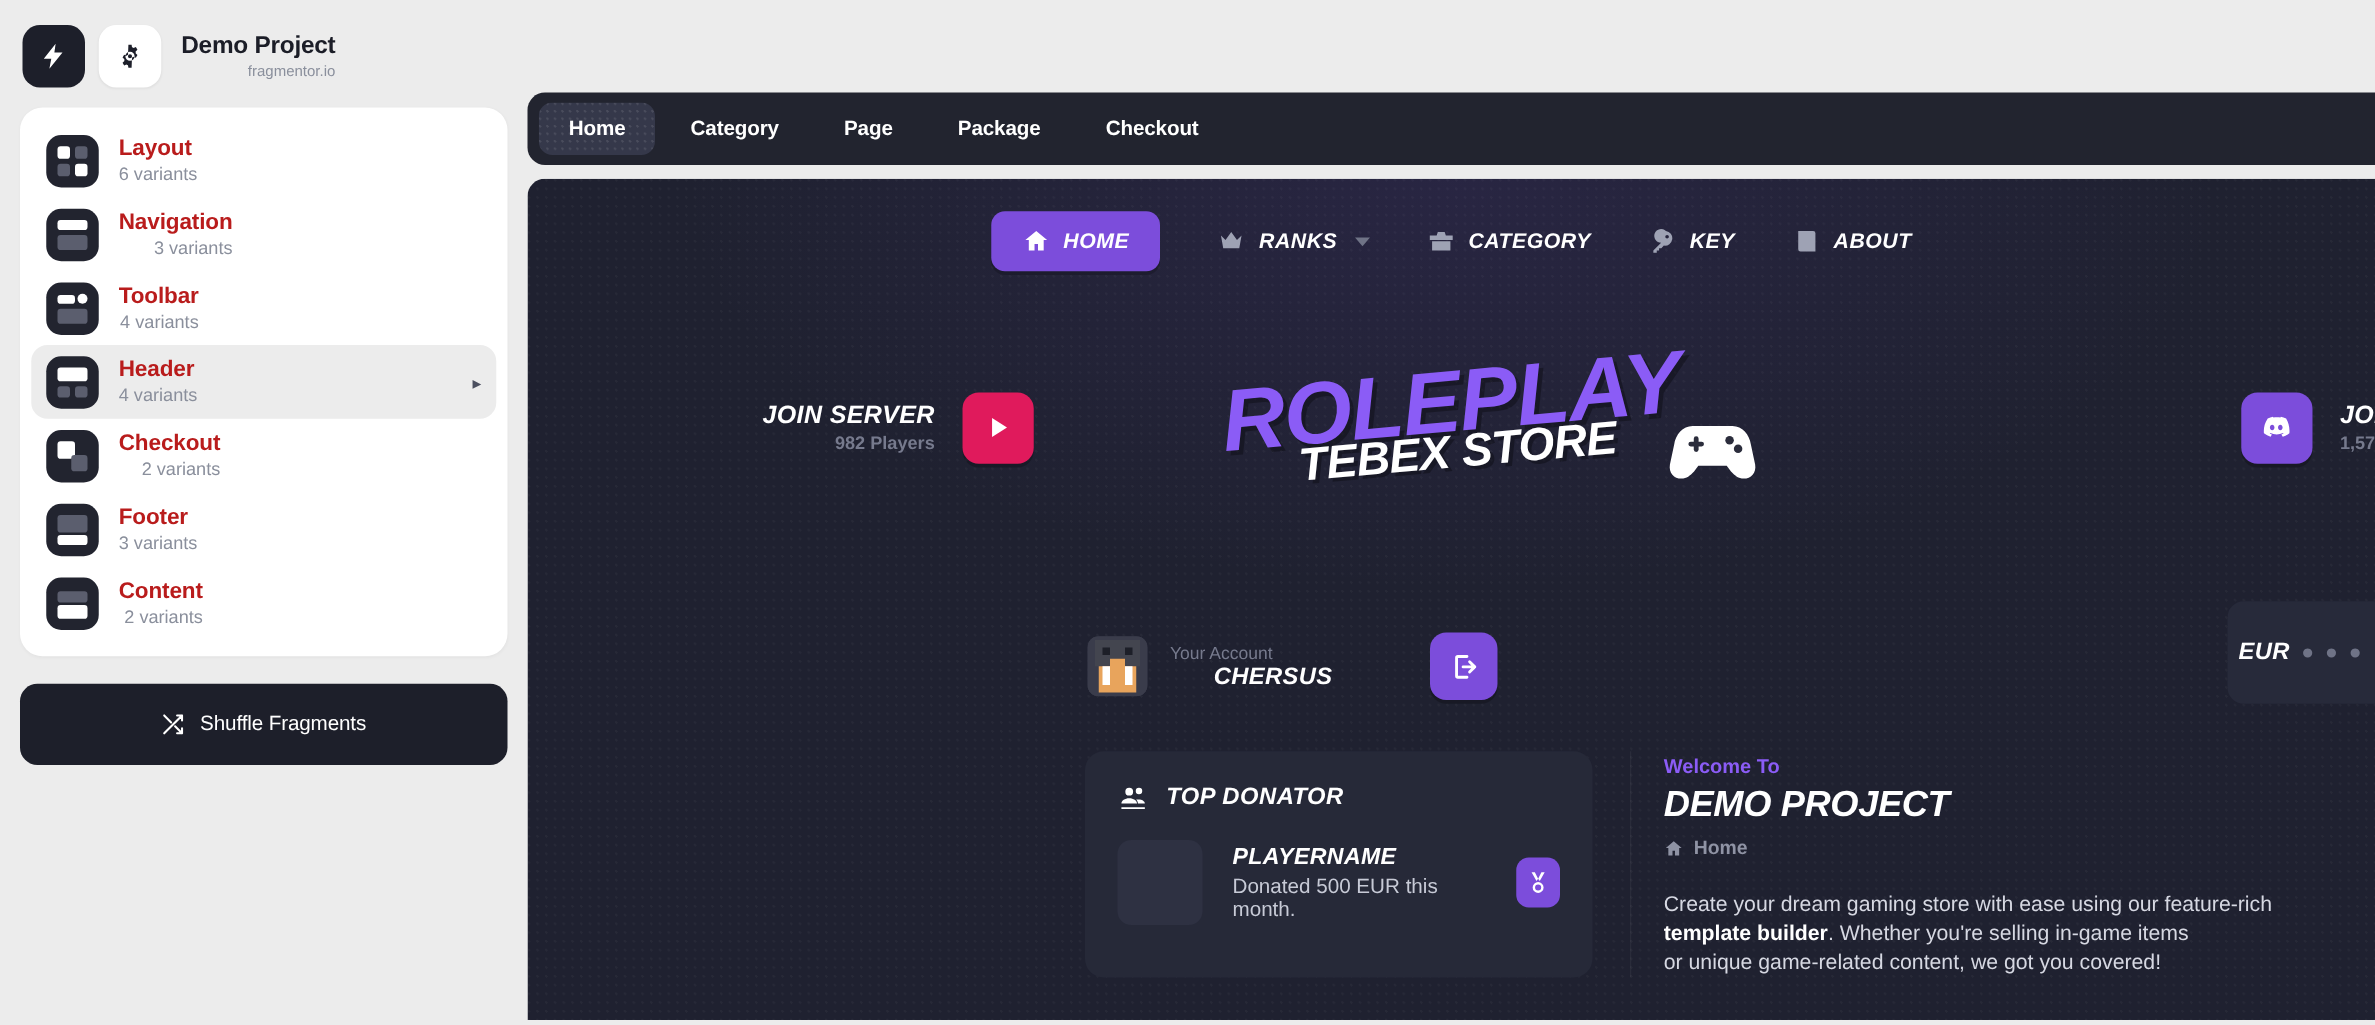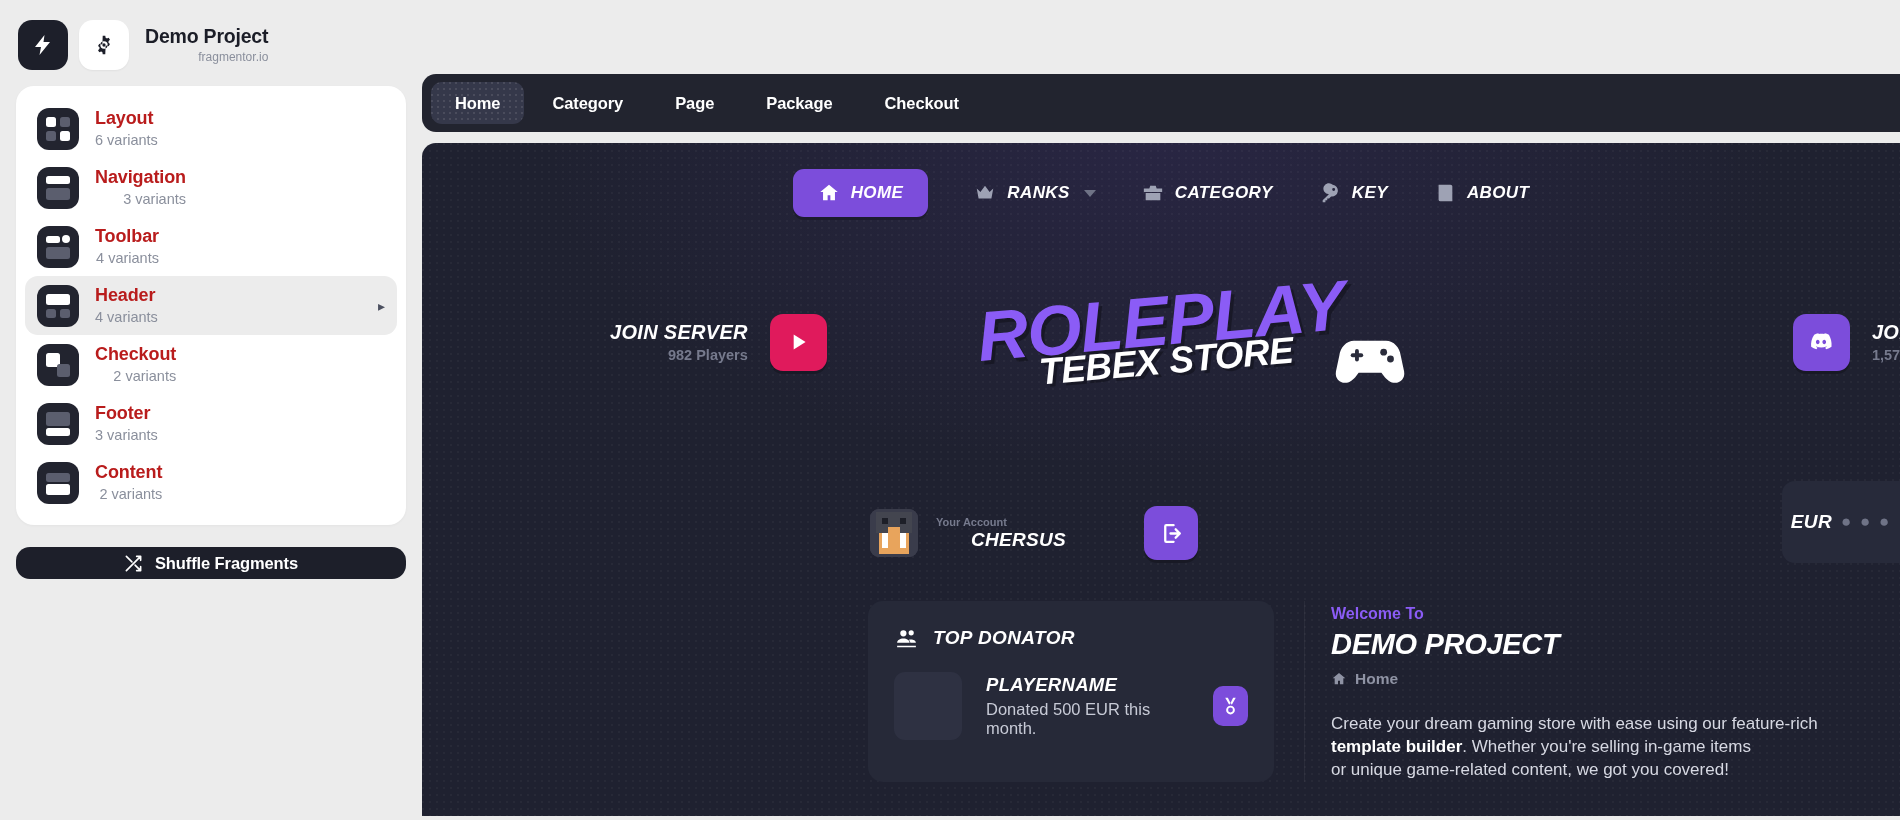--- a/index.html
+++ b/index.html
@@ -61,26 +61,26 @@
   .frag-ico i { position: absolute; display: block; border-radius: 2.5px; }
   .fw { background: #ffffff; }
   .fg { background: #5b5e6e; }
   .frag-label { display: flex; flex-direction: column; }
   .frag-name { font-size: 18px; font-weight: 700; color: #b91c1c; line-height: 1.25; letter-spacing: -0.1px; }
   .frag-var { font-size: 14.5px; color: #8a8f9c; line-height: 1.35; margin-top: 1px; text-align: right; }
   .frag-chev { margin-left: auto; color: #4c5060; font-size: 14px; line-height: 1; }
 
   .shuffle-btn {
     margin-top: 22px;
-    height: 32px;
+    height: 65px;
     border-radius: 14px;
     background: #1d1f2a;
     color: #ffffff;
     display: flex; align-items: center; justify-content: center; gap: 12px;
-    font-size: 16.5px; font-weight: 700;
+    font-size: 16.5px; font-weight: 400;
     cursor: pointer;
     border: none;
     letter-spacing: -0.1px;
     font-family: "Liberation Sans", sans-serif;
   }
   .shuffle-btn svg { width: 19px; height: 19px; fill: none; stroke: #fff; stroke-width: 2.1; stroke-linecap: round; stroke-linejoin: round; }
 
   
   .right-col {
     flex: 1 1 auto;
@@ -152,21 +152,21 @@
 
   .logo-wrap { position: absolute; left: 50%; top: 50%; transform: translate(-50%,-52%); text-align: center; }
   .logo-main { font-size: 70px; font-weight: 900; font-style: italic; color: #8b5cf6; letter-spacing: -1px; line-height: .9; transform: rotate(-5deg); text-shadow: 3px 4px 0 rgba(0,0,0,.30); }
   .logo-sub { font-size: 37px; font-weight: 900; font-style: italic; color: #ffffff; letter-spacing: -.5px; line-height: 1; transform: rotate(-5deg) translate(6px,-10px); text-shadow: 3px 3px 0 rgba(0,0,0,.30); }
   .logo-pad { position: absolute; right: -62px; top: 44px; width: 74px; height: 50px; }
 
   
   .acct-row { position: relative; display: flex; align-items: center; padding: 16px 0 0 448px; height: 116px; }
   .acct-av { width: 48px; height: 48px; border-radius: 9px; overflow: hidden; flex: 0 0 48px; background: #3b3d4c; position: relative; }
   .acct-txt { margin-left: 18px; display: flex; flex-direction: column; }
-  .acct-lbl { font-size: 11px; font-weight: 700; color: #767a8d; }
+  .acct-lbl { font-size: 14px; font-weight: 400; color: #767a8d; }
   .acct-name { font-size: 19px; font-weight: 700; font-style: italic; color: #ffffff; letter-spacing: .3px; margin-top: 1px; margin-left: 35px; }
   .acct-btn { margin-left: 78px; width: 54px; height: 54px; border-radius: 13px; background: #7c4ddb; display: flex; align-items: center; justify-content: center; box-shadow: 0 3px 0 rgba(0,0,0,.22); }
   .acct-btn svg { width: 25px; height: 25px; fill: none; stroke: #fff; stroke-width: 2.2; stroke-linecap: round; stroke-linejoin: round; }
 
   .cur-box { position: absolute; right: 0; top: 14px; background: #272a3a; border-radius: 13px 0 0 13px; width: 118px; height: 82px; display: flex; align-items: center; justify-content: center; gap: 9px; }
   .cur-lbl { font-size: 19px; font-weight: 800; font-style: italic; color: #ffffff; letter-spacing: .4px; }
   .cur-dots { color: #6f7386; font-size: 17px; letter-spacing: 2px; line-height: 6px; }
 
   
   .cards { display: flex; gap: 30px; padding: 18px 0 0 446px; }

